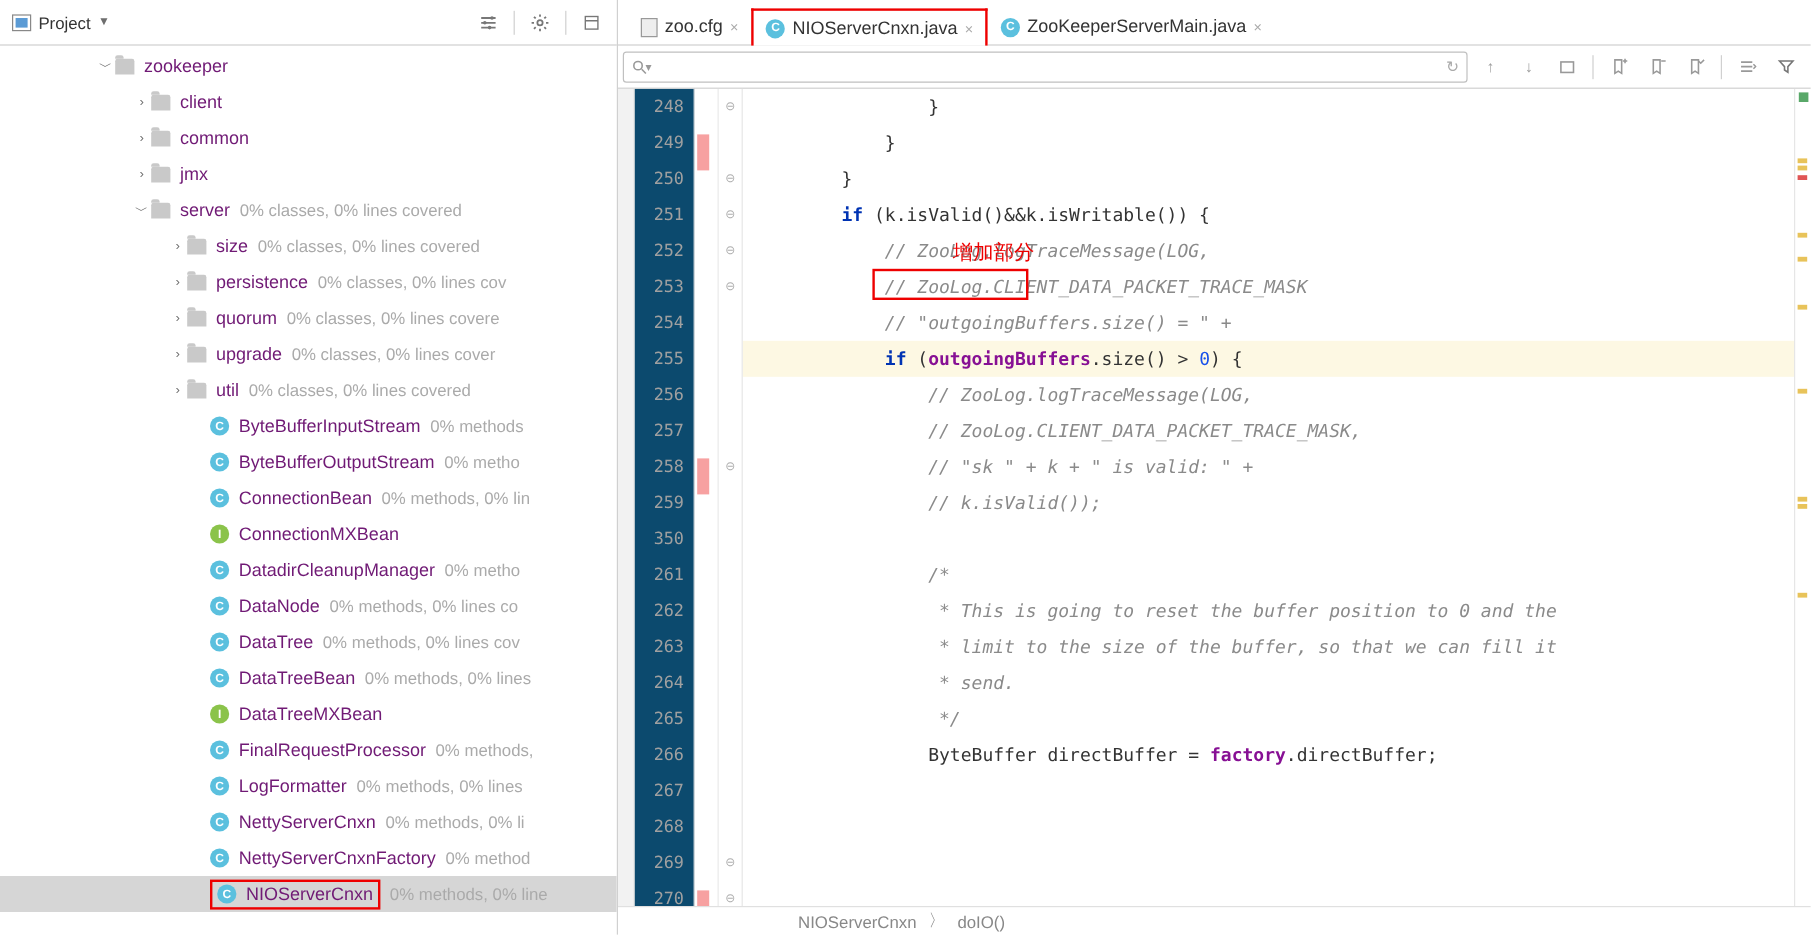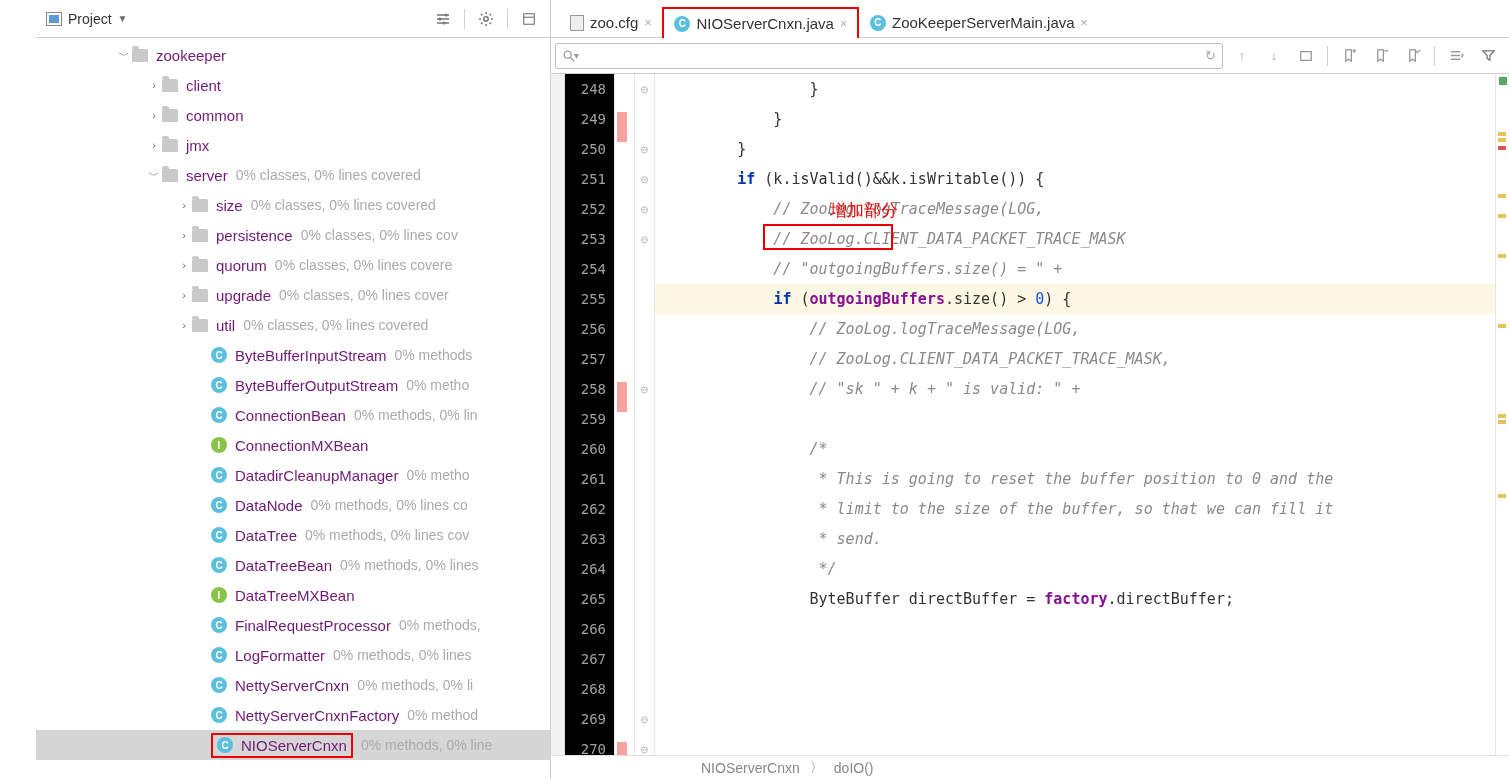--- a/index.html
+++ b/index.html
@@ -1,17 +1,17 @@
 <!DOCTYPE html>
 <html><head>
 <meta charset="utf-8">
 <style>
 * { margin:0; padding:0; box-sizing:border-box; }
 body { font-family:"Segoe UI",Arial,sans-serif; font-size:13px; color:#333; background:#fff; overflow:hidden; width:1509px; height:779px; }
-.main-layout { display:flex; height:779px;margin-left:36px; }
+.main-layout { display:flex; height:779px; }
 .left-panel { width:515px; display:flex; flex-direction:column; border-right:1px solid #d0d0d0; }
 .left-toolbar { height:38px; display:flex; align-items:center; padding:0 10px; border-bottom:1px solid #d0d0d0; gap:10px; }
 .proj-dropdown { display:flex; align-items:center; gap:6px; cursor:pointer; }
 .proj-icon { width:16px; height:14px; border:1px solid #888; background:#fff; position:relative; }
 .proj-icon::before { content:""; position:absolute; top:2px; left:2px; right:2px; bottom:2px; background:#5b9bd5; }
 .proj-label { font-size:14px; color:#333; }
 .dd-arrow { font-size:10px; color:#6e6e6e; }
 .toolbar-spacer { flex:1; }
 .tb-btn { width:22px; height:22px; display:flex; align-items:center; justify-content:center; color:#6e6e6e; cursor:pointer; }
 .tb-sep { width:1px; height:20px; background:#d0d0d0; }
@@ -35,21 +35,21 @@
 .file-icon-cfg { width:14px; height:16px; background:#eee; border:1px solid #999; position:relative; }
 .file-icon-java { width:16px; height:16px; border-radius:50%; background:#5bc0de; color:#fff; font-size:10px; font-weight:bold; display:inline-flex; align-items:center; justify-content:center; }
 .search-row { height:36px; display:flex; align-items:center; border-bottom:1px solid #d0d0d0; }
 .search-box { flex:1; display:flex; align-items:center; margin:4px 8px 4px 4px; border:1px solid #c0c0c0; border-radius:3px; height:26px; padding:0 6px; }
 .search-box svg { width:14px; height:14px; }
 .search-box input { border:none; outline:none; flex:1; font-size:13px; margin-left:4px; }
 .right-tb { display:flex; align-items:center; gap:10px; padding-right:10px; }
 .right-tb .tb-btn { color:#9e9e9e; }
 .editor-area { flex:1; display:flex; overflow:hidden; position:relative; }
 .gutter-strip { width:14px; background:#f2f2f2; border-right:1px solid #e0e0e0; }
-.line-numbers { width:50px; background:#000000; border-right:1px solid #e6e6e6; text-align:right; padding-right:8px; color:#a0a0a0; font-family:Consolas,monospace; font-size:14px; }
+.line-numbers { width:50px; background:#0c4a6e; border-right:1px solid #e6e6e6; text-align:right; padding-right:8px; color:#a0a0a0; font-family:Consolas,monospace; font-size:14px; }
 .line-numbers div { height:30px; line-height:30px; }
 .marker-col { width:20px; background:#fff; border-right:1px solid #e6e6e6; }
 .marker-col div { height:30px; position:relative; }
 .marker-red { position:absolute; left:2px; top:8px; width:10px; height:14px; background:#f7a1a1; }
 .fold-col { width:20px; background:#fff; border-right:1px solid #e6e6e6; }
 .fold-col div { height:30px; display:flex; align-items:center; justify-content:center; color:#b0b0b0; font-size:10px; }
 .code { flex:1; font-family:Consolas,monospace; font-size:15px; overflow:hidden; position:relative; }
 .code-line { height:30px; line-height:30px; white-space:pre; padding-left:10px; }
 .code-line.hl { background:#fdf8e3; }
 .kw { color:#0033b3; font-weight:bold; }
@@ -337,21 +337,21 @@
           <div>250</div>
           <div>251</div>
           <div>252</div>
           <div>253</div>
           <div>254</div>
           <div>255</div>
           <div>256</div>
           <div>257</div>
           <div>258</div>
           <div>259</div>
-          <div>260</div>
+          <div>350</div>
           <div>261</div>
           <div>262</div>
           <div>263</div>
           <div>264</div>
           <div>265</div>
           <div>266</div>
           <div>267</div>
           <div>268</div>
           <div>269</div>
           <div>270</div>
@@ -417,20 +417,21 @@
         <div class="code-line"><span>            }</span></div>
         <div class="code-line"><span>        }</span></div>
         <div class="code-line"><span>        </span><span class="kw">if</span><span> (k.isValid()&amp;&amp;k.isWritable()) {</span></div>
         <div class="code-line"><span class="cmt">            // ZooLog.logTraceMessage(LOG,</span></div>
         <div class="code-line"><span class="cmt">            // ZooLog.CLIENT_DATA_PACKET_TRACE_MASK</span></div>
         <div class="code-line"><span class="cmt">            // "outgoingBuffers.size() = " +</span></div>
         <div class="code-line hl"><span>            </span><span class="kw">if</span><span> (</span><span class="fld">outgoingBuffers</span><span>.size() &gt; </span><span class="num">0</span><span>) {</span></div>
         <div class="code-line"><span class="cmt">                // ZooLog.logTraceMessage(LOG,</span></div>
         <div class="code-line"><span class="cmt">                // ZooLog.CLIENT_DATA_PACKET_TRACE_MASK,</span></div>
         <div class="code-line"><span class="cmt">                // "sk " + k + " is valid: " +</span></div>
+        <div class="code-line"><span class="cmt">                // k.isValid());</span></div>
         <div class="code-line"><span></span></div>
         <div class="code-line"><span class="cmt">                /*</span></div>
         <div class="code-line"><span class="cmt">                 * This is going to reset the buffer position to 0 and the</span></div>
         <div class="code-line"><span class="cmt">                 * limit to the size of the buffer, so that we can fill it</span></div>
         <div class="code-line"><span class="cmt">                 * send.</span></div>
         <div class="code-line"><span class="cmt">                 */</span></div>
         <div class="code-line"><span>                ByteBuffer directBuffer = </span><span class="fld">factory</span><span>.directBuffer;</span></div>
         <div class="annotation-label" style="top:125px;left:175px">增加部分</div>
         <div class="red-box-code" style="top:150px;left:108px;width:130px;height:26px"></div>
       </div>

